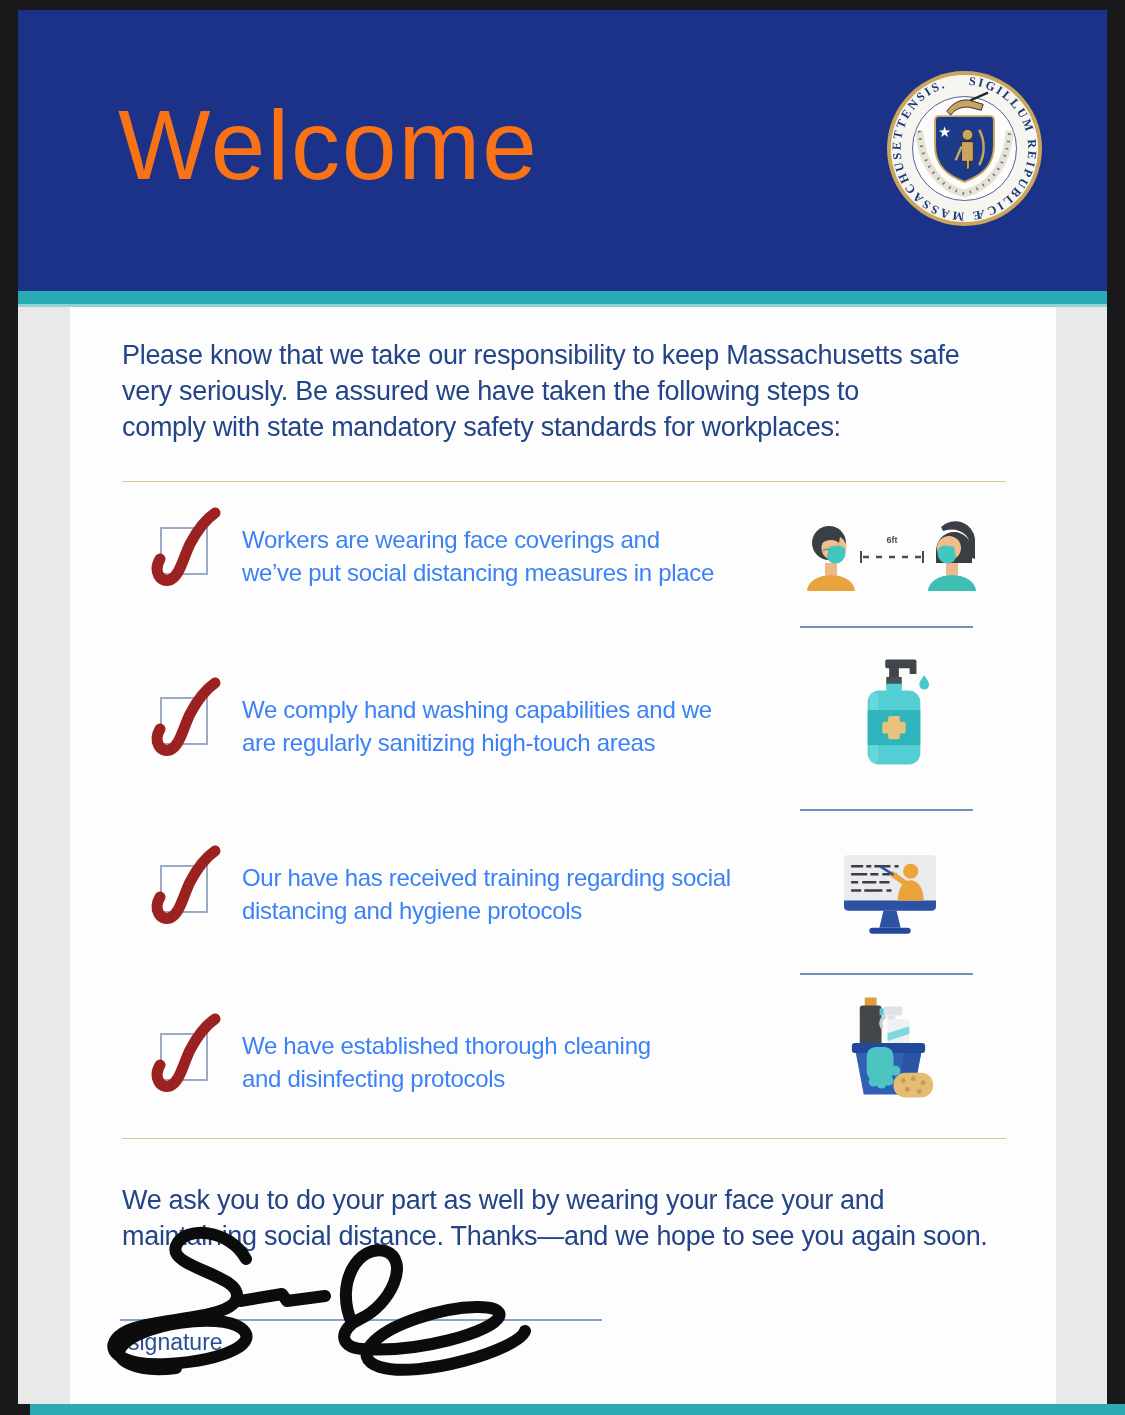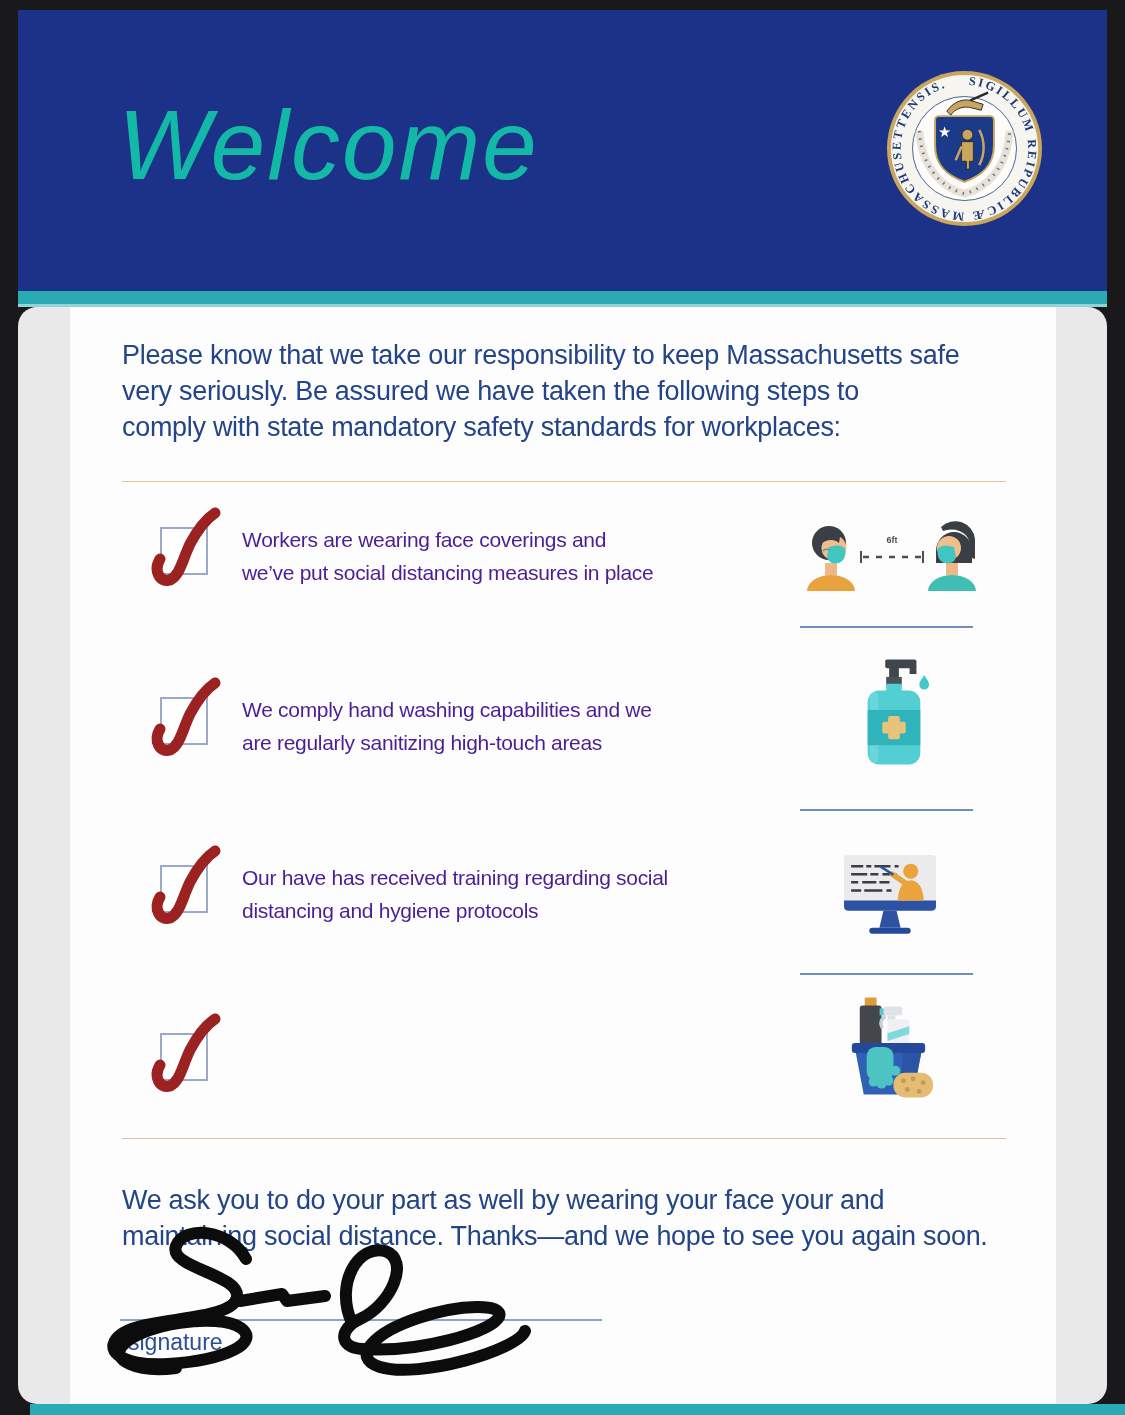--- a/index.html
+++ b/index.html
@@ -1,38 +1,38 @@
 <!DOCTYPE html>
 <html><head>
 <meta charset="utf-8">
 <style>
   html,body{margin:0;padding:0;background:#19191b;}
   .page{position:relative;width:1125px;height:1415px;background:#19191b;overflow:hidden;
         font-family:"Liberation Sans",sans-serif;}
   
   .header{position:absolute;left:18px;top:10px;width:1089px;height:281px;background:#1b3288;}
-  .welcome{position:absolute;left:100px;top:86px;color:#14b8a6;font-size:98px;font-weight:100;
-           letter-spacing:2px;line-height:1;font-style:italic;}
+  .welcome{position:absolute;left:100px;top:86px;color:#f97316;font-size:98px;font-weight:100;
+           letter-spacing:2px;line-height:1;}
   .seal{position:absolute;left:868px;top:60px;width:157px;height:157px;}
   .teal-stripe{position:absolute;left:18px;top:291px;width:1089px;height:13px;background:#29aab5;
                border-bottom:3px solid #8ed4da;}
   
-  .content{position:absolute;left:18px;top:307px;width:1089px;height:1097px;background:#e9e9ea;border-radius:19px;}
+  .content{position:absolute;left:18px;top:307px;width:1089px;height:1097px;background:#e9e9ea;}
   .card{position:absolute;left:52px;top:0;width:986px;height:1097px;background:#fdfdfe;}
   .intro,.closing{position:absolute;left:52px;color:#234487;font-size:27px;line-height:36px;
                   letter-spacing:-0.3px;white-space:pre-line;margin:0;}
   .intro{top:30px;width:900px;}
   .closing{top:875px;width:920px;}
   .gold-divider{position:absolute;left:52px;width:884px;height:1px;background:#dcc493;}
   .divider-1{top:174px;}
   .divider-2{top:831px;}
   
   .checkbox{position:absolute;width:44px;height:44px;border:2px solid #9aaac8;background:#fff;}
   .check-svg{position:absolute;left:-14px;top:-20px;width:78px;height:86px;overflow:visible;}
-  .item-label{position:absolute;left:172px;color:#4c1d95;font-size:21px;line-height:33px;
+  .item-label{position:absolute;left:172px;color:#3b82f6;font-size:24px;line-height:33px;
               letter-spacing:-0.3px;white-space:pre-line;margin:0;}
   .cb-1{left:90px;top:220px;} .lb-1{top:216px;}
   .cb-2{left:90px;top:390px;} .lb-2{top:386px;}
   .cb-3{left:90px;top:558px;} .lb-3{top:554px;}
   .cb-4{left:90px;top:726px;} .lb-4{top:722px;}
   .icon{position:absolute;}
   .icon-1{left:733px;top:210px;width:177px;height:78px;}
   .icon-2{left:786px;top:346px;width:76px;height:118px;}
   .icon-3{left:772px;top:546px;width:96px;height:91px;}
   .icon-4{left:766px;top:684px;width:104px;height:112px;}
@@ -175,20 +175,22 @@
         <path d="M41,57 h13 l4,17 h-21 Z" fill="#2d52a4"></path>
         <rect x="27" y="74" width="41" height="6" rx="3" fill="#24489a"></rect>
       </svg>
       <div class="icon-underline ul-3"></div>
 
       <div class="checkbox cb-4">
         <svg class="check-svg" viewBox="0 0 78 86">
           <path d="M12,50 C5,62 12,74 22,71 C32,66 34,52 42,35 C50,20 58,10 67,4" fill="none" stroke="#9c2121" stroke-width="11" stroke-linecap="round" stroke-linejoin="round"></path>
         </svg>
       </div>
+      <p class="item-label lb-4">We have established thorough cleaning
+and disinfecting protocols</p>
       <svg class="icon icon-4" viewBox="0 0 105 112">
         <rect x="29" y="6" width="12" height="10" rx="1" fill="#e09b3d"></rect>
         <rect x="24" y="14" width="22" height="42" rx="3" fill="#43474c"></rect>
         <rect x="44" y="17" width="6" height="7" fill="#56c9cf"></rect>
         <rect x="48" y="15" width="19" height="9" rx="2" fill="#dfe3e8"></rect>
         <path d="M52,24 h8 v6 h-8 Z" fill="#dfe3e8"></path>
         <path d="M50,25 C45,28 44,33 47,37" stroke="#c9ced4" stroke-width="3.4" fill="none"></path>
         <rect x="52" y="28" width="22" height="32" rx="3" fill="#eef0f3"></rect>
         <path d="M52,42 L74,35 L74,43 L52,50 Z" fill="#7fd8de"></path>
         <rect x="16" y="52" width="74" height="10" rx="3" fill="#24489a"></rect>

